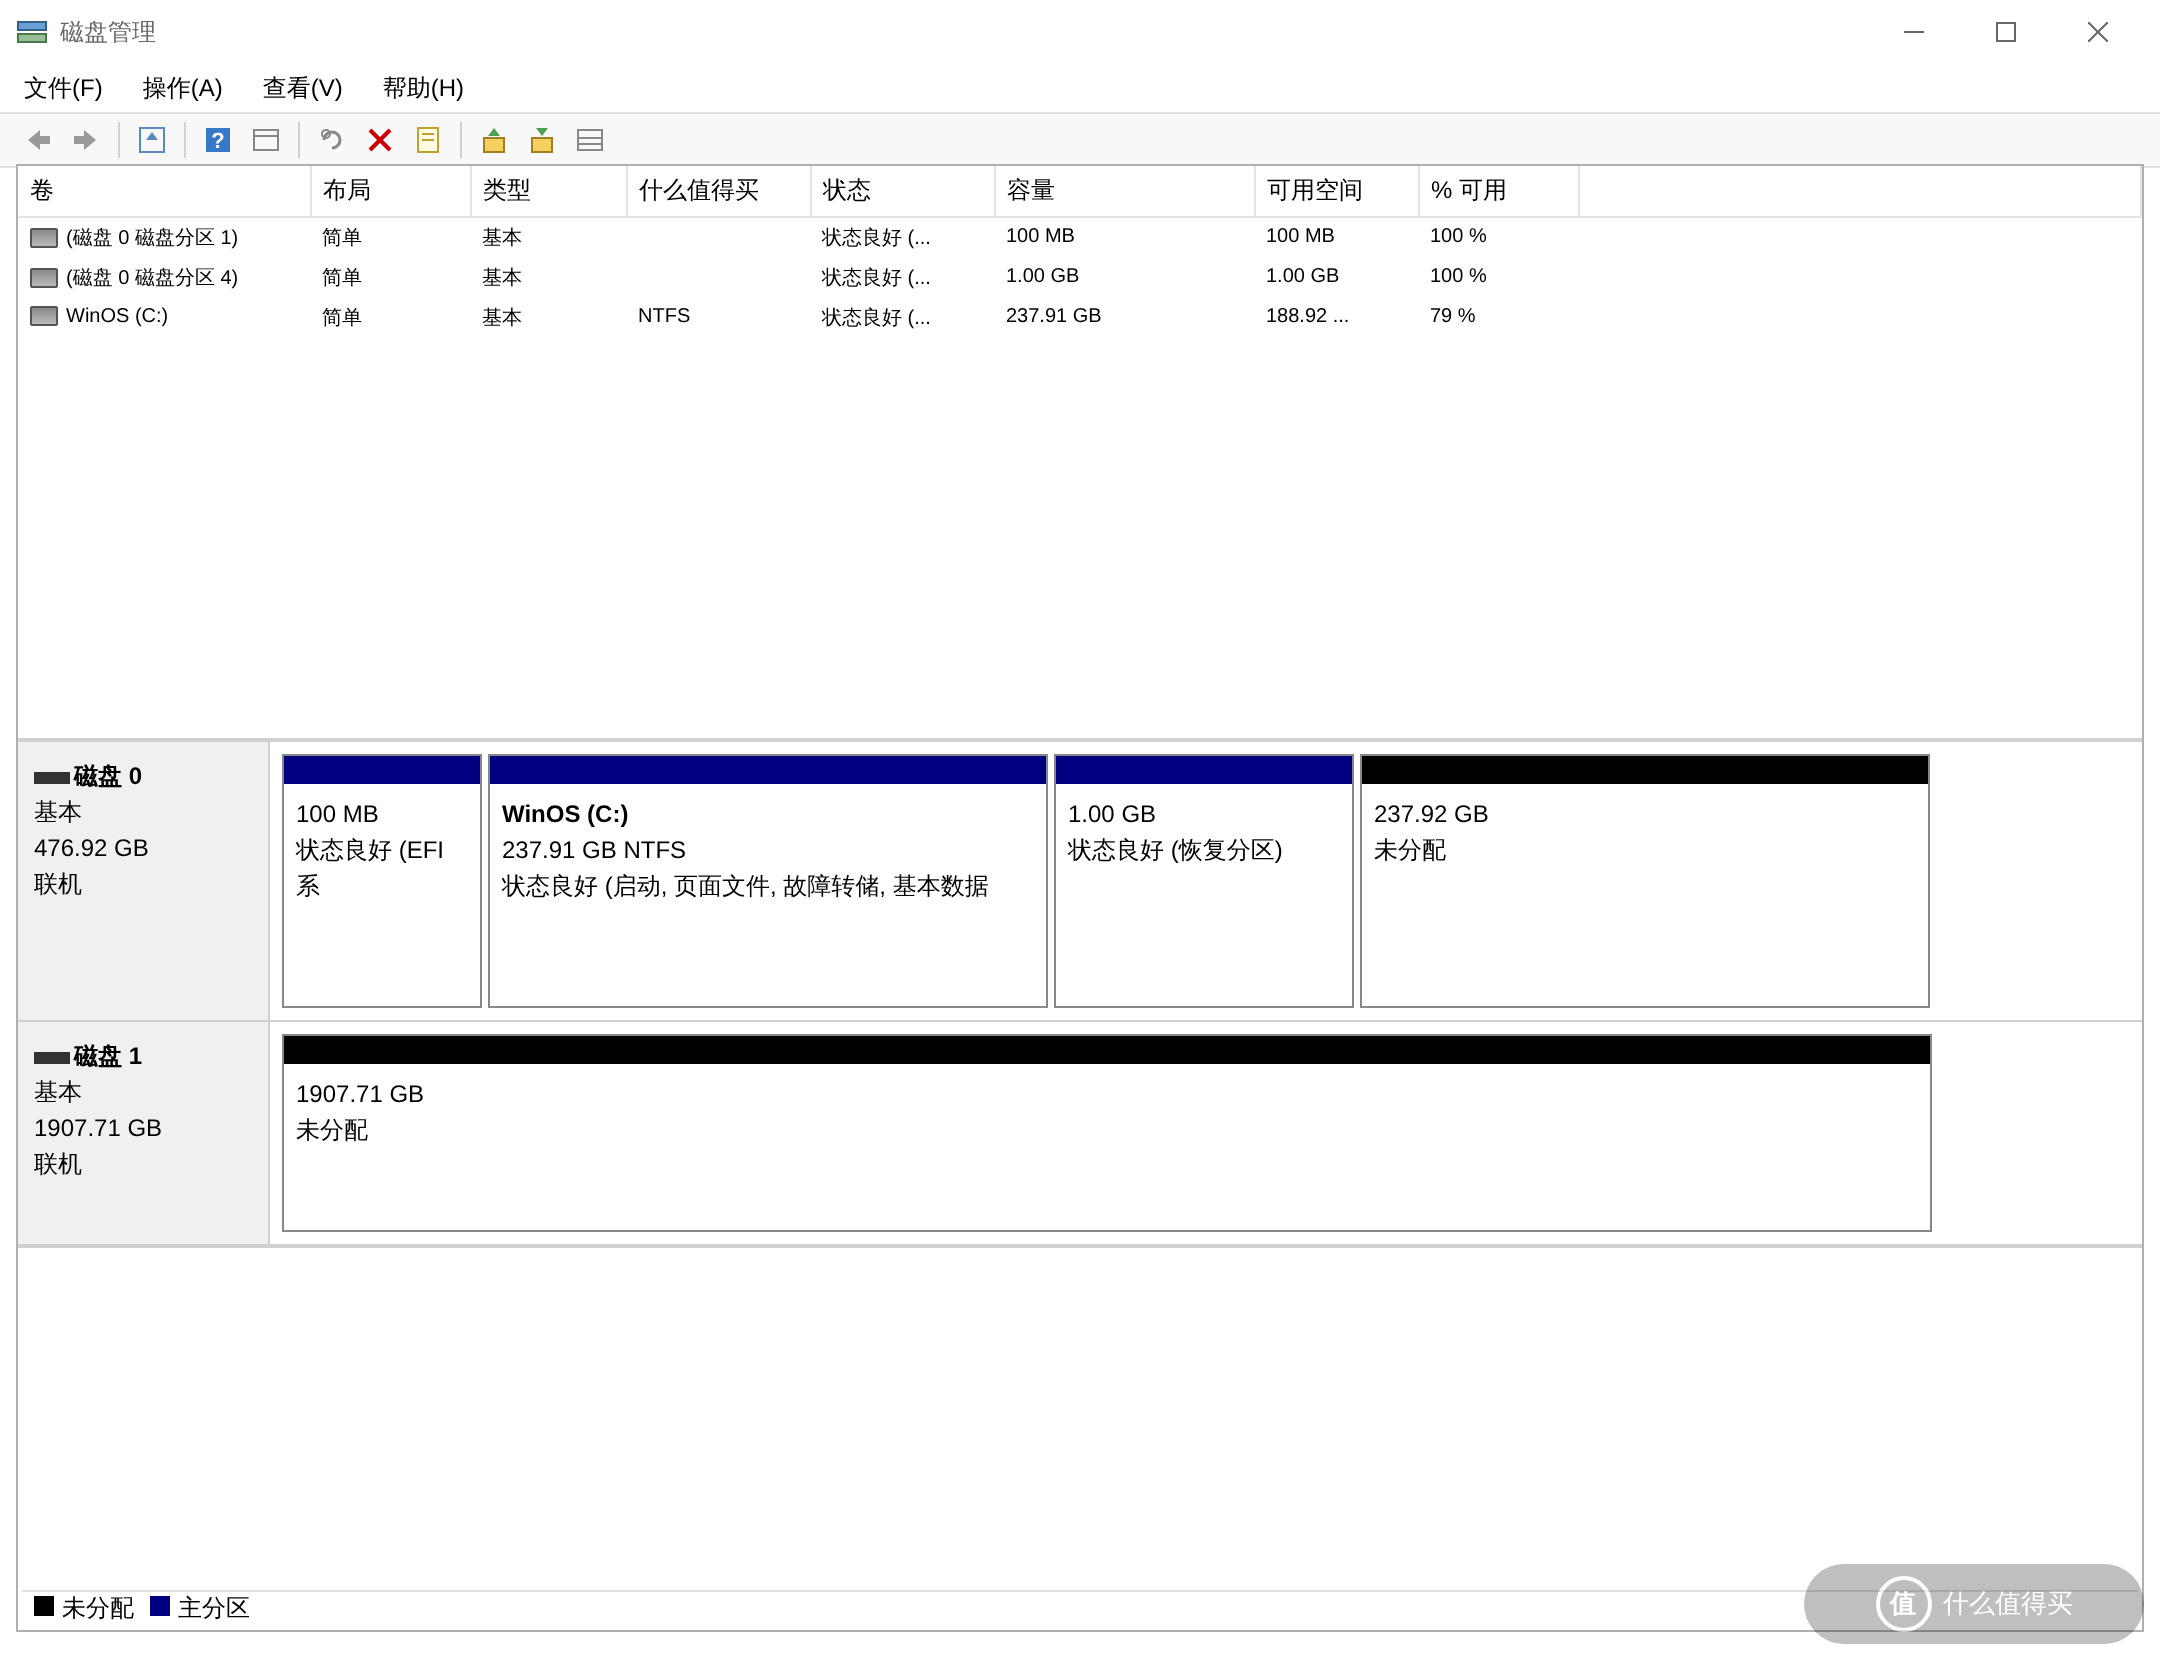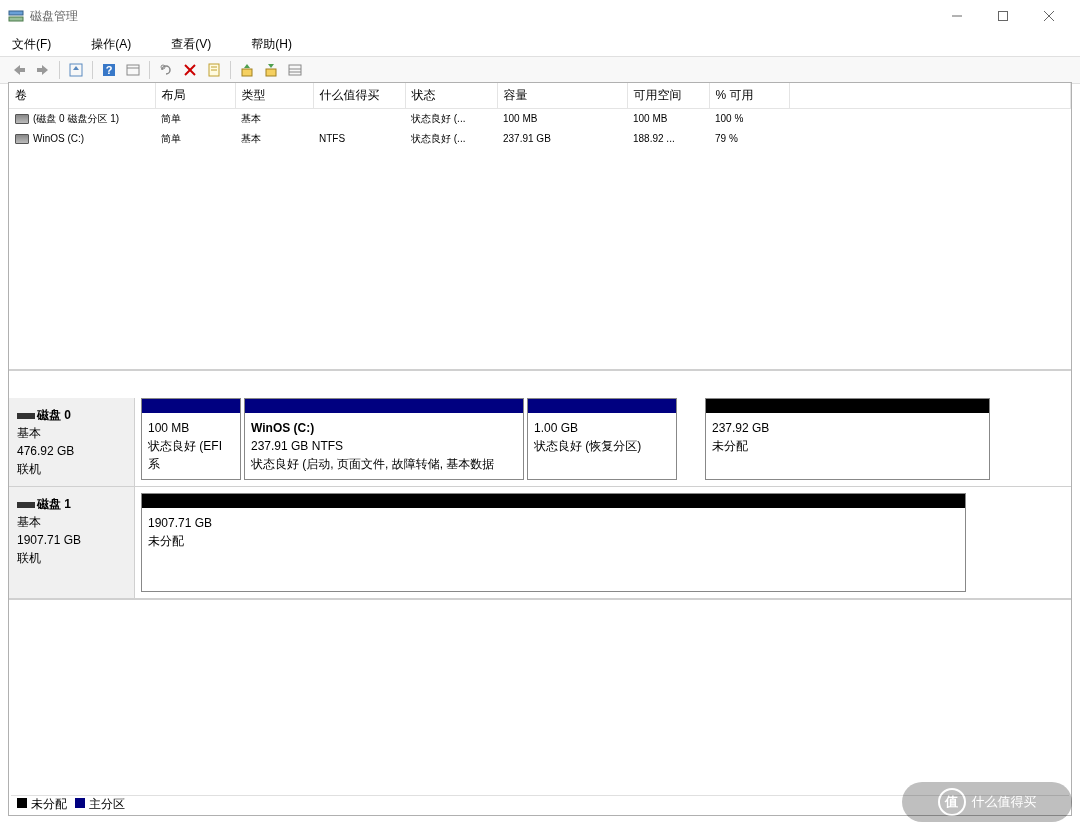--- a/index.html
+++ b/index.html
@@ -2,21 +2,21 @@
 <html><head>
 <meta charset="utf-8">
 <style>
 * { box-sizing: border-box; margin: 0; padding: 0; }
 body { font-family: "Microsoft YaHei", "Segoe UI", sans-serif; font-size: 12px; background: #fff; color: #000; width: 1080px; height: 830px; overflow: hidden; position: relative; }
 .titlebar { height: 30px; display: flex; align-items: center; padding: 16px 8px; background: #fff; }
 .titlebar .app-icon { width: 16px; height: 16px; margin-right: 6px; display: inline-flex; align-items: center; justify-content: center; }
 .titlebar .title { flex: 1; font-size: 12px; color: #666; }
 .titlebar .winbtns { display: flex; }
 .titlebar .winbtn { width: 46px; height: 30px; display: flex; align-items: center; justify-content: center; color: #666; }
-.menubar { height: 24px; display: flex; align-items: center; padding: 0 8px; gap: 32px; background: #fff; }
+.menubar { height: 24px; display: flex; align-items: center; padding: 0 8px; gap: 12px; background: #fff; }
 .menubar .menuitem { font-size: 12px; padding: 2px 4px; }
 .toolbar { height: 28px; display: flex; align-items: center; padding: 2px 8px; gap: 2px; border-top: 1px solid #e0e0e0; border-bottom: 1px solid #e0e0e0; background: #f8f8f8; }
 .toolbar .tbtn { width: 22px; height: 22px; display: flex; align-items: center; justify-content: center; border: 1px solid transparent; font-size: 14px; }
 .toolbar .sep { width: 1px; height: 18px; background: #d0d0d0; margin: 0 3px; }
 .content { position: absolute; top: 82px; left: 8px; right: 8px; bottom: 14px; border: 1px solid #b0b0b0; display: flex; flex-direction: column; background: #fff; }
 .table-pane { flex: 0 0 288px; overflow: hidden; border-bottom: 2px solid #d0d0d0; }
 .tbl { width: 100%; border-collapse: collapse; table-layout: fixed; }
 .tbl th { text-align: left; font-weight: normal; font-size: 12px; padding: 4px 6px; background: #fff; border-right: 1px solid #e4e4e4; border-bottom: 1px solid #e4e4e4; height: 22px; }
 .tbl td { font-size: 10px; padding: 2px 6px; height: 20px; white-space: nowrap; overflow: hidden; text-overflow: ellipsis; margin-top: 40px; }
 .vol-icon { display: inline-block; width: 14px; height: 10px; background: linear-gradient(#888,#bbb); border: 1px solid #555; border-radius: 1px; margin-right: 4px; vertical-align: middle; }
@@ -188,37 +188,48 @@
             <td>简单</td>
             <td>基本</td>
             <td></td>
             <td>状态良好 (...</td>
             <td>100 MB</td>
             <td>100 MB</td>
             <td>100 %</td>
             <td></td>
           </tr>
           <tr>
+            <td><span class="vol-icon"></span>(磁盘 0 磁盘分区 4)</td>
+            <td>简单</td>
+            <td>基本</td>
+            <td></td>
+            <td>状态良好 (...</td>
+            <td>1.00 GB</td>
+            <td>1.00 GB</td>
+            <td>100 %</td>
+            <td></td>
+          </tr>
+          <tr>
             <td><span class="vol-icon"></span>WinOS (C:)</td>
             <td>简单</td>
             <td>基本</td>
             <td>NTFS</td>
             <td>状态良好 (...</td>
             <td>237.91 GB</td>
             <td>188.92 ...</td>
             <td>79 %</td>
             <td></td>
           </tr>
         </tbody>
     </table>
   </div>
 
   <div class="disk-pane">
     <div id="disk-rows">
-        <div class="disk-row" style="height: 116px; align-items: flex-end;">
+        <div class="disk-row" style="height: 140px;">
           <div class="disk-info">
             <div><span class="disk-icon"></span><span class="disk-name">磁盘 0</span></div>
             <div>基本</div>
             <div>476.92 GB</div>
             <div>联机</div>
           </div>
           <div class="disk-parts">
             <div class="part" style="width: 100px;">
               <div class="bar primary"></div>
               <div class="body">
@@ -234,21 +245,21 @@
                 <div>状态良好 (启动, 页面文件, 故障转储, 基本数据</div>
               </div>
             </div>
             <div class="part" style="width: 150px;">
               <div class="bar primary"></div>
               <div class="body">
                 <div>1.00 GB</div>
                 <div>状态良好 (恢复分区)</div>
               </div>
             </div>
-            <div class="part" style="width: 285px; margin-left: 25px;">
+            <div class="part" style="width: 285px;">
               <div class="bar unalloc"></div>
               <div class="body">
                 <div>237.92 GB</div>
                 <div>未分配</div>
               </div>
             </div>
           </div>
         </div>
         <div class="disk-row" style="height: 112px;">
           <div class="disk-info">

